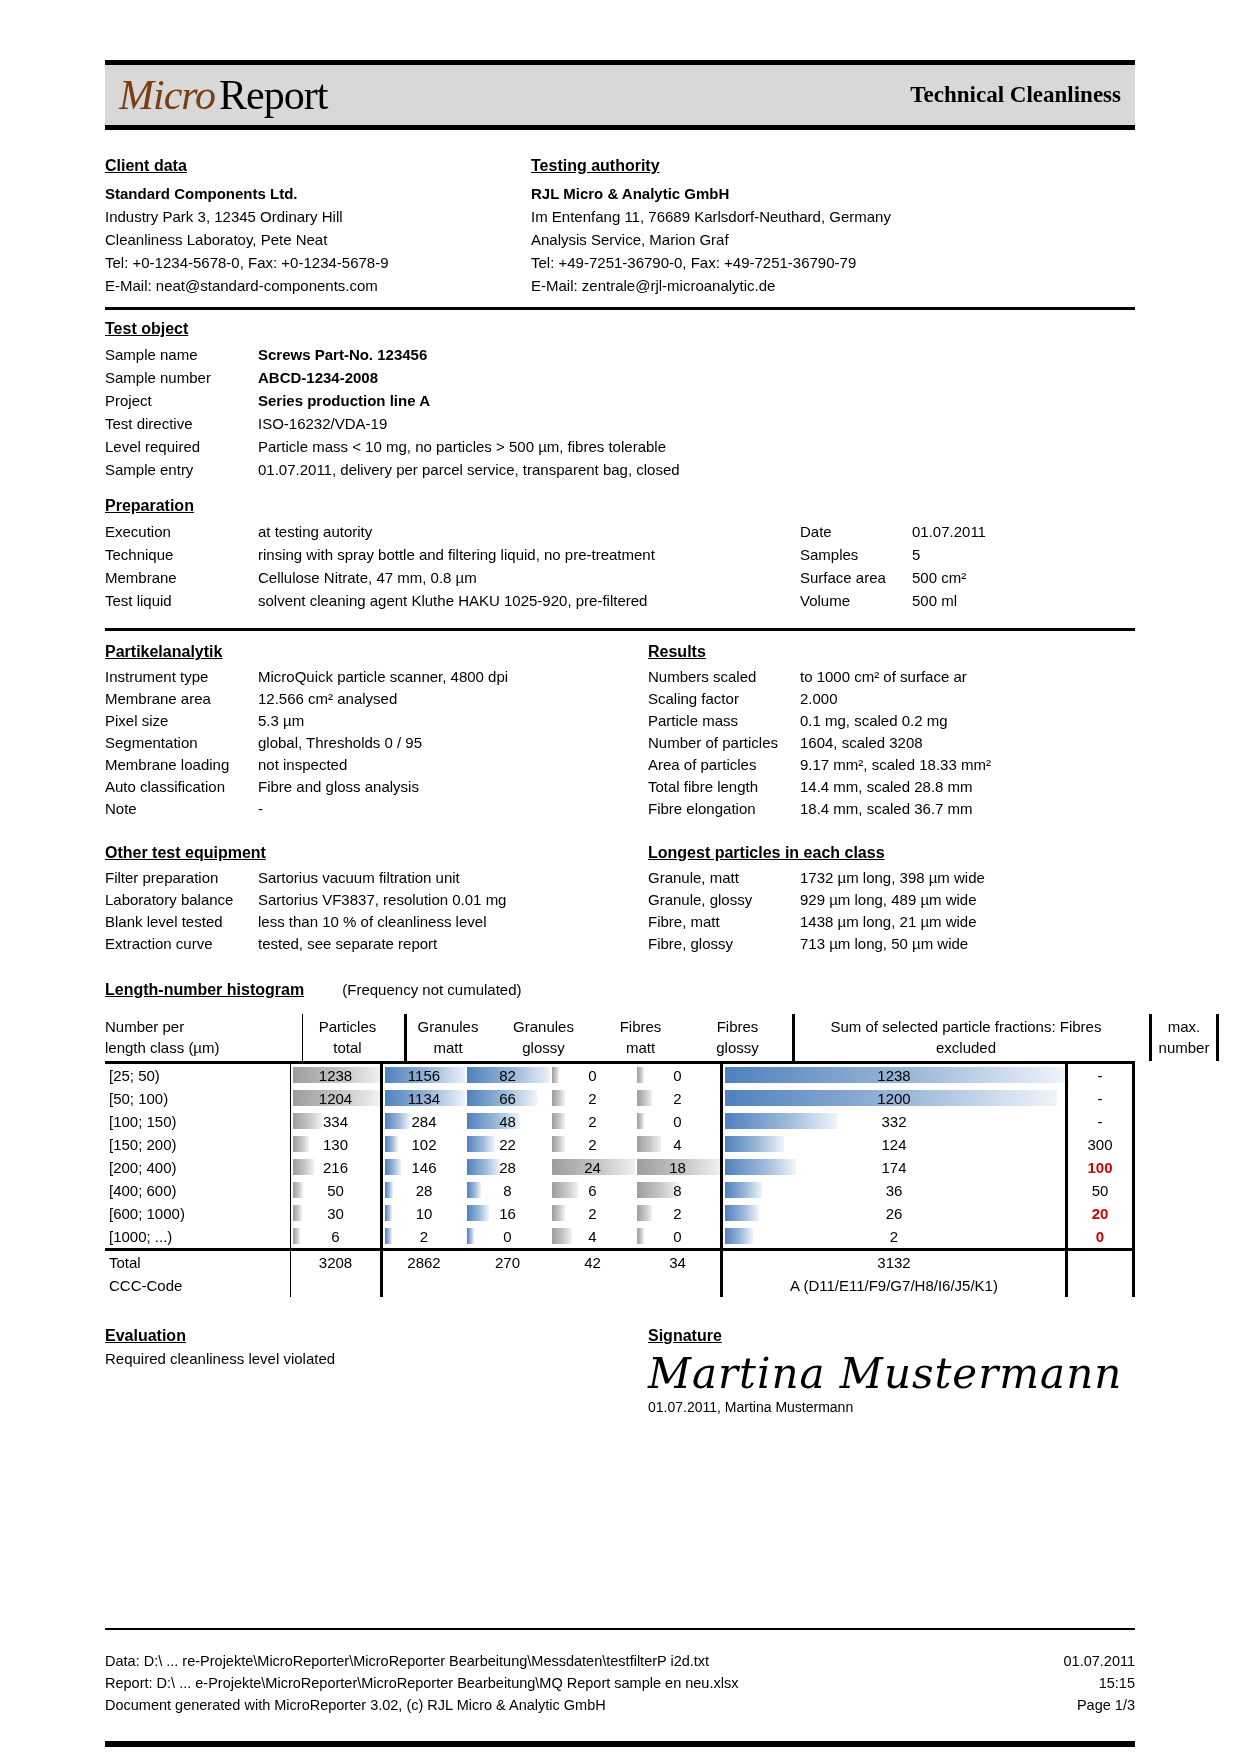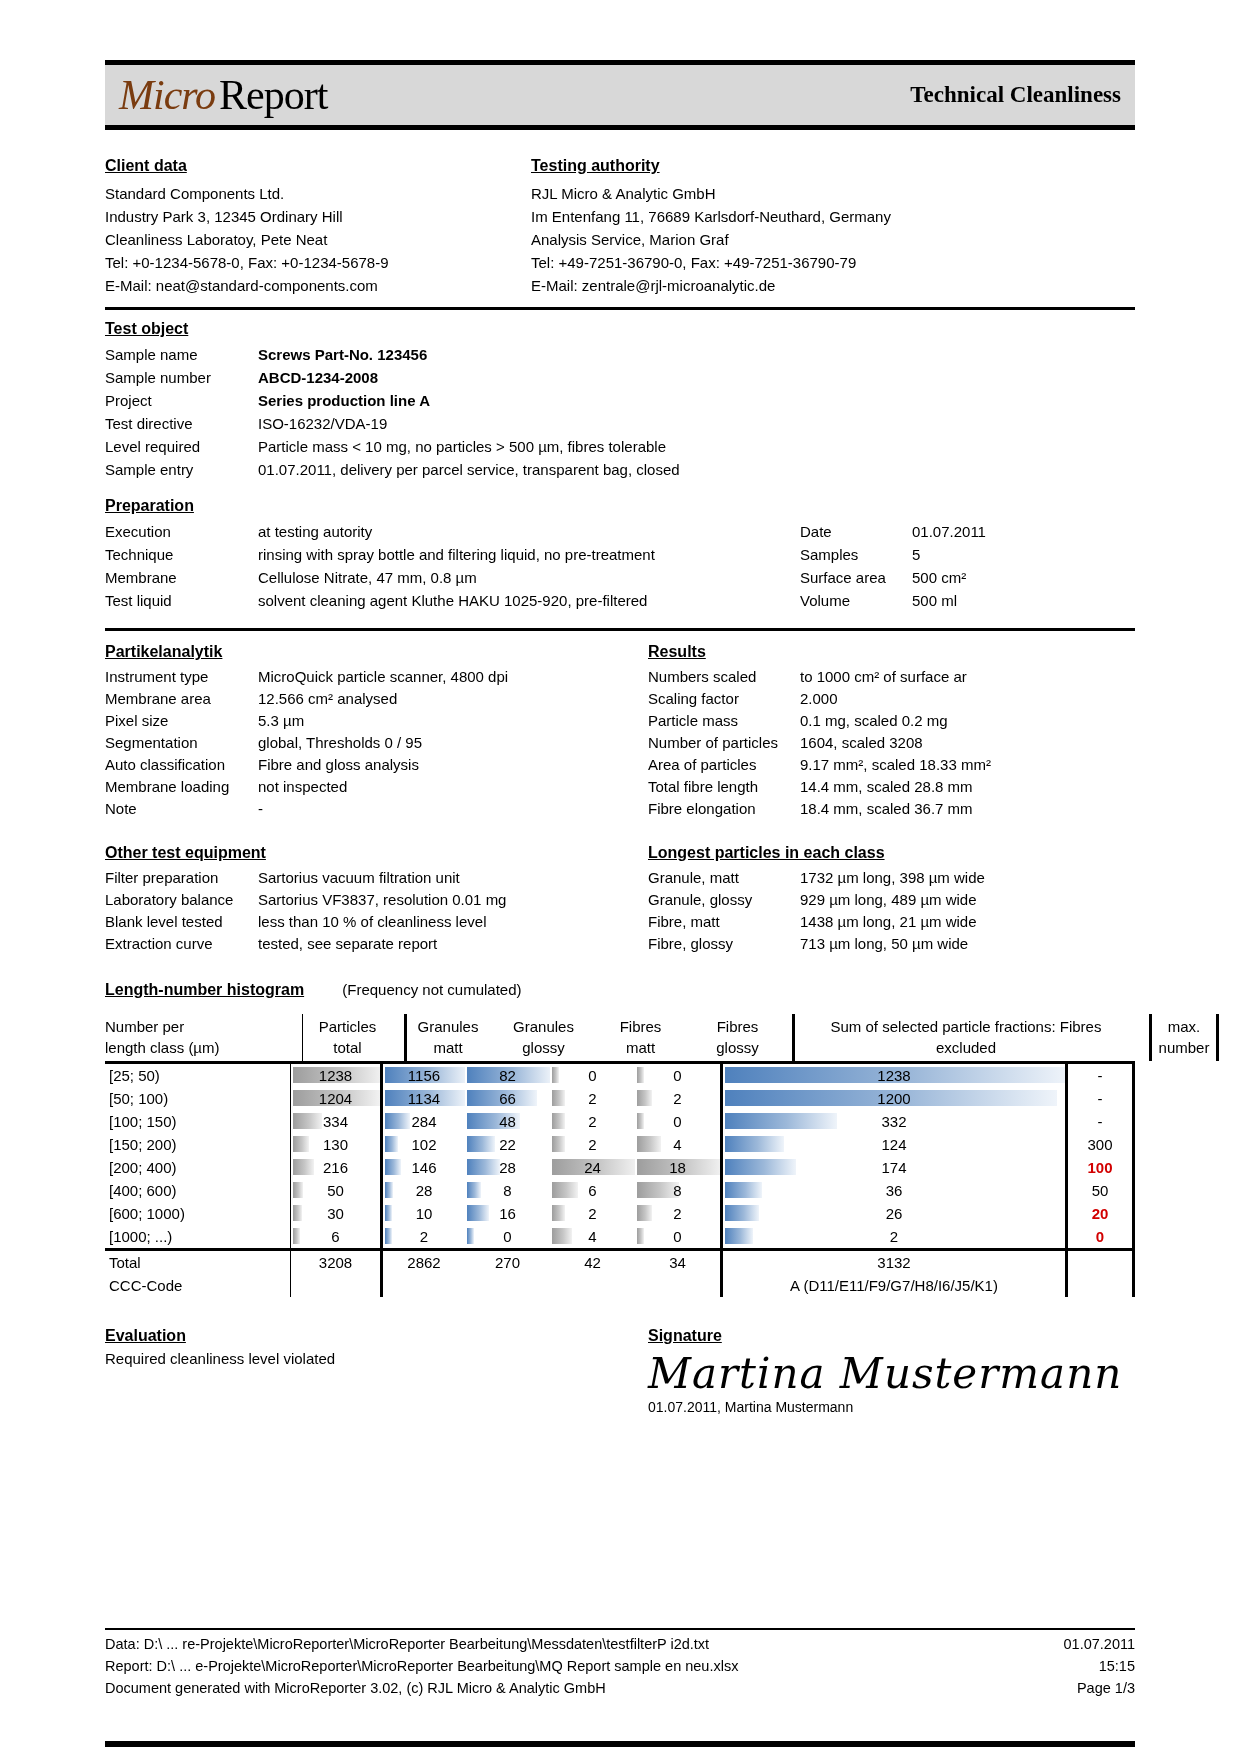--- a/index.html
+++ b/index.html
@@ -14,21 +14,21 @@
   .logo .micro{font-style:italic;color:#7a3c10;padding-right:4px;}
   .logo .report{color:#000;}
   .doc-title{font-size:23px;font-weight:bold;font-family:Liberation Serif, serif;}
 
   .sec{font-size:16px;font-weight:bold;text-decoration:underline;margin:0 0 5px 0;}
   .rule{height:3px;background:#000;}
 
   
   .twocol-wide{display:grid;grid-template-columns:426px 1fr;margin-top:24px;}
   .addr div{line-height:23px;}
-  .addr .company{font-weight:normal;}
+  .addr .company{font-weight:bold;}
 
   
   .lv{display:grid;grid-template-columns:153px 1fr;line-height:23px;}
   .lv2{display:grid;grid-template-columns:152px 1fr;line-height:22px;}
   .lv4{display:grid;grid-template-columns:153px 542px 112px 223px;line-height:23px;}
   .bold{font-weight:bold;}
   .twocol{display:grid;grid-template-columns:543px 487px;}
   .lvc{line-height:22px;}
 
   
@@ -48,21 +48,21 @@
   .bar.grey{background:linear-gradient(90deg,#9d9d9d 0%,#c6c6c6 55%,#f2f2f2 100%);}
   .num{position:relative;z-index:1;}
   .red{color:#d20000;font-weight:bold;}
 
   
   .sig-script{font-family:"DejaVu Serif",serif;font-style:italic;font-size:42px;line-height:1.1;
               margin-top:6px;letter-spacing:1px;}
   .sig-caption{font-size:14px;margin-top:2px;}
 
   
-  .footer{position:absolute;top:1628px;left:105px;width:1030px;border-top:2px solid #000;padding-top:3px;}
+  .footer{position:absolute;top:1628px;left:105px;width:1030px;border-top:2px solid #000;padding-top:20px;}
   .frow{display:flex;justify-content:space-between;line-height:22px;font-size:14.5px;}
   .bottom-bar{position:absolute;top:1741px;left:105px;width:1030px;height:6px;background:#000;}
 </style>
 </head>
 <body>
 
 <div class="page">
   <div class="content">
 
     <div class="band">
@@ -164,26 +164,26 @@
           </div>
         <div class="lv lvc">
             <span>Pixel size</span>
             <span>5.3 µm</span>
           </div>
         <div class="lv lvc">
             <span>Segmentation</span>
             <span>global, Thresholds 0 / 95</span>
           </div>
         <div class="lv lvc">
+            <span>Membrane loading</span>
+            <span>not inspected</span>
+          </div>
+        <div class="lv lvc">
             <span>Auto classification</span>
             <span>Fibre and gloss analysis</span>
-          </div>
-        <div class="lv lvc">
-            <span>Membrane loading</span>
-            <span>not inspected</span>
           </div>
         <div class="lv lvc">
             <span>Note</span>
             <span>-</span>
           </div>
       </div>
       <div>
         <div class="sec">Results</div>
         <div class="lv2 lvc">
             <span>Numbers scaled</span>

